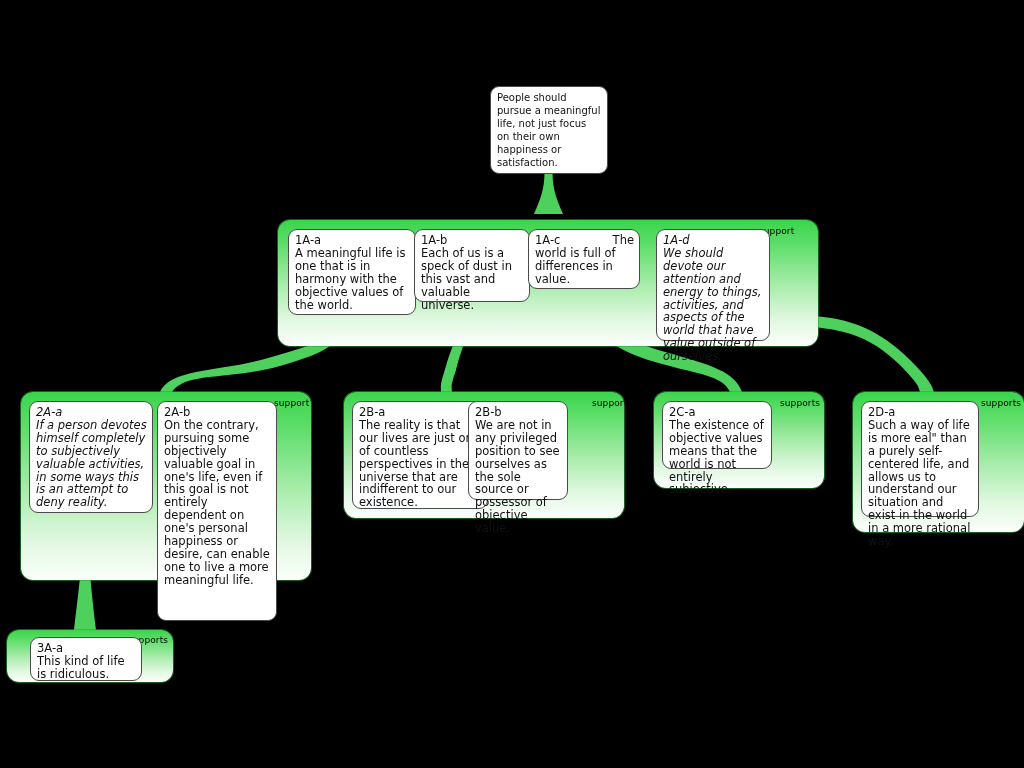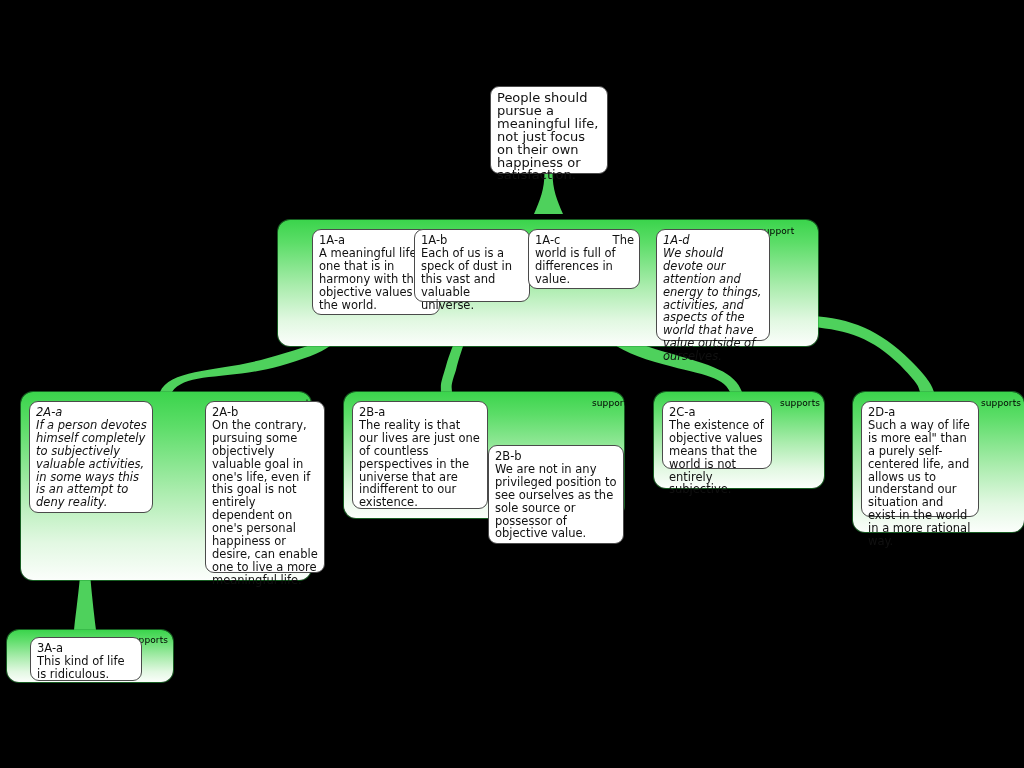--- a/index.html
+++ b/index.html
@@ -47,21 +47,21 @@
   .node.split .tail-word{float:right;}
 
   
   .root{
     position:absolute;
     background:#ffffff;
     border:1px solid #4a4a4a;
     border-radius:9px;
     box-sizing:border-box;
     padding:5px 6px;
-    font-size:13px;
+    font-size:10px;
     line-height:12.9px;
     color:#111;
   }
 </style>
 </head>
 <body>
 
 <div id="stage">
 
   <svg id="edges" viewBox="0 0 1024 768" width="1024" height="768">
@@ -88,21 +88,21 @@
     </g>
   </svg>
 
   <div class="root" style="left:490px;top:86px;width:118px;height:88px;">
     <span>People should pursue a meaningful life, not just focus on their own happiness or satisfaction.</span>
   </div>
 
   <div class="group" style="left:278px;top:220px;width:540px;height:126px;">
     <span class="support" style="left:481px;top:6px;">support</span>
 
-    <div class="node" style="left:10px;top:9px;width:128px;height:86px;margin-left:24px;">
+    <div class="node" style="left:10px;top:9px;width:128px;height:86px;">
       <span class="lbl">1A-a</span>
       <span class="txt">A meaningful life is one that is in harmony with the objective values of the world.</span>
     </div>
 
     <div class="node" style="left:136px;top:9px;width:116px;height:73px;">
       <span class="lbl">1A-b</span>
       <span class="txt">Each of us is a speck of dust in this vast and valuable universe.</span>
     </div>
 
     <div class="node split" style="left:250px;top:9px;width:112px;height:60px;">
@@ -118,35 +118,35 @@
   </div>
 
   <div class="group" style="left:21px;top:392px;width:290px;height:188px;">
     <span class="support" style="left:253px;top:6px;">support</span>
 
     <div class="node" style="left:8px;top:9px;width:124px;height:112px;font-style:italic;">
       <span class="lbl">2A-a</span>
       <span class="txt">If a person devotes himself completely to subjectively valuable activities, in some ways this is an attempt to deny reality.</span>
     </div>
 
-    <div class="node" style="left:136px;top:9px;width:120px;height:172px;margin-left:48px;">
+    <div class="node" style="left:136px;top:9px;width:120px;height:220px;">
       <span class="lbl">2A-b</span>
       <span class="txt">On the contrary, pursuing some objectively valuable goal in one's life, even if this goal is not entirely dependent on one's personal happiness or desire, can enable one to live a more meaningful life.</span>
     </div>
   </div>
 
   <div class="group" style="left:344px;top:392px;width:280px;height:126px;">
     <span class="support" style="left:248px;top:6px;">support</span>
 
     <div class="node" style="left:8px;top:9px;width:136px;height:108px;">
       <span class="lbl">2B-a</span>
       <span class="txt">The reality is that our lives are just one of countless perspectives in the universe that are indifferent to our existence.</span>
     </div>
 
-    <div class="node" style="left:144px;top:9px;width:136px;height:99px;margin-top:44px;">
+    <div class="node" style="left:124px;top:9px;width:100px;height:99px;">
       <span class="lbl">2B-b</span>
       <span class="txt">We are not in any privileged position to see ourselves as the sole source or possessor of objective value.</span>
     </div>
   </div>
 
   <div class="group" style="left:654px;top:392px;width:170px;height:96px;">
     <span class="support" style="left:126px;top:6px;">supports</span>
 
     <div class="node" style="left:8px;top:9px;width:110px;height:68px;">
       <span class="lbl">2C-a</span>

